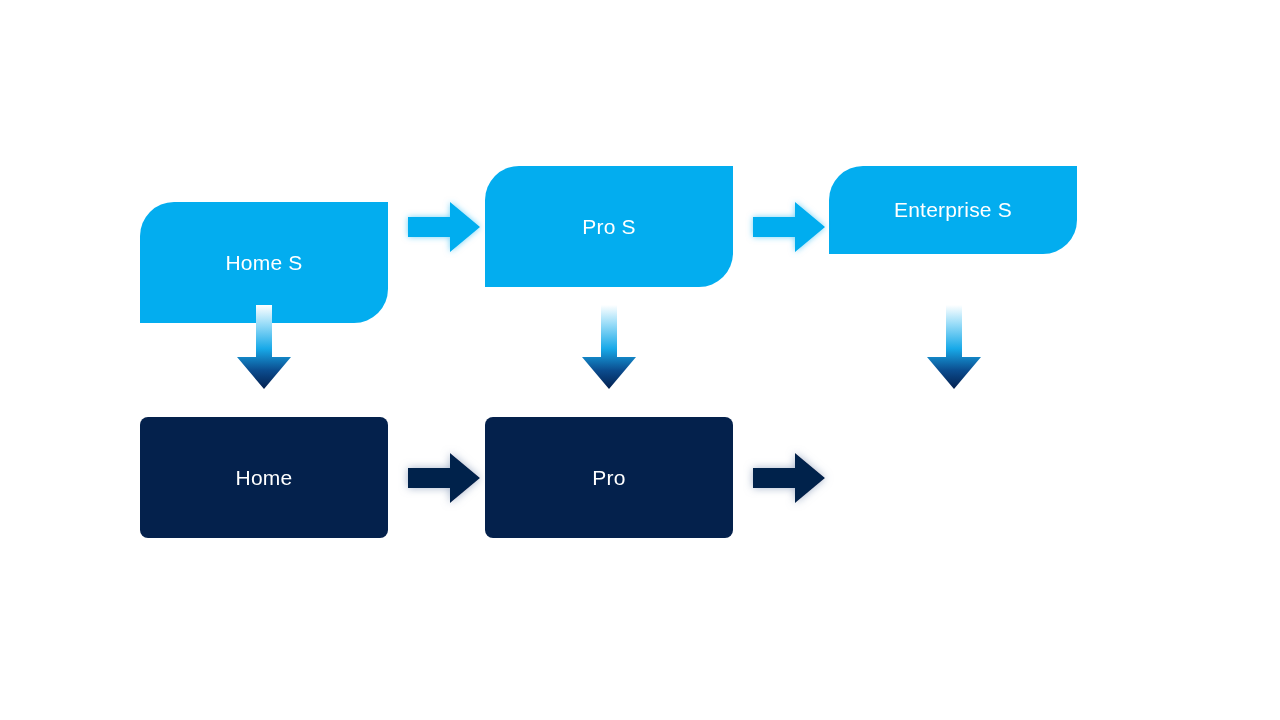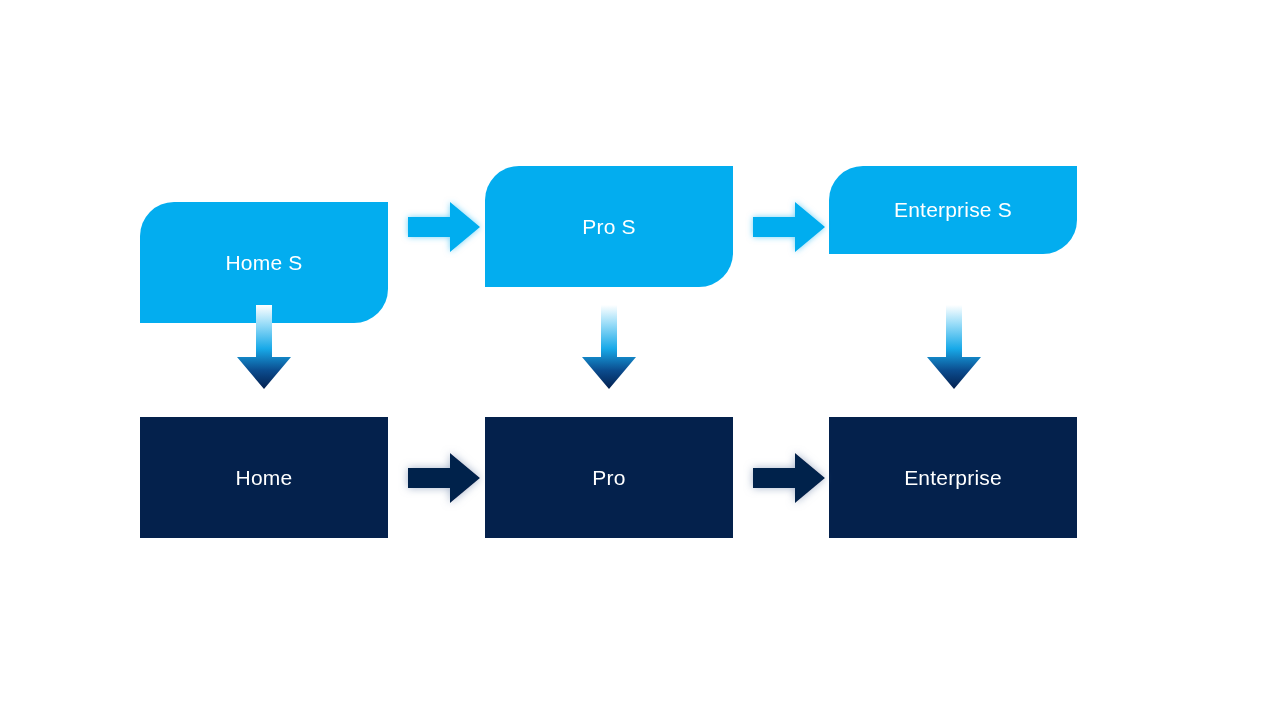--- a/index.html
+++ b/index.html
@@ -39,21 +39,21 @@
 
   
   .node--service {
     background: #03ADEF;
     border-radius: 34px 0 34px 0;
   }
 
   
   .node--product {
     background: #04214C;
-    border-radius: 0;
+    border-radius: 8px;
   }
 
   .node-label {
     display: block;
     padding: 0 10px;
   }
 
   
   .arrow-h {
     position: absolute;
@@ -176,23 +176,20 @@
   </div>
 
   <div class="node node--product" style="left:140px; top:417px; width:248px; height:121px;">
     <span class="node-label">Home</span>
   </div>
 
   <div class="node node--product" style="left:485px; top:417px; width:248px; height:121px;text-align:right;">
     <span class="node-label">Pro</span>
   </div>
 
-  <div class="node node--product" style="left:829px; top:417px; width:248px; height:121px;">
-    <span class="node-label">Enterprise</span>
-  </div>
 
   <div class="arrow-h" style="left:406px; top:448px;">
     <svg viewBox="0 0 76 60" xmlns="http://www.w3.org/2000/svg">
       <defs>
         <filter id="glowNavy1" x="-55%" y="-55%" width="210%" height="210%">
           <feGaussianBlur stdDeviation="4" result="b"></feGaussianBlur>
           <feFlood flood-color="#7F93B4" flood-opacity="0.70"></feFlood>
           <feComposite in2="b" operator="in" result="g"></feComposite>
           <feMerge>
               <feMergeNode in="g"></feMergeNode>

